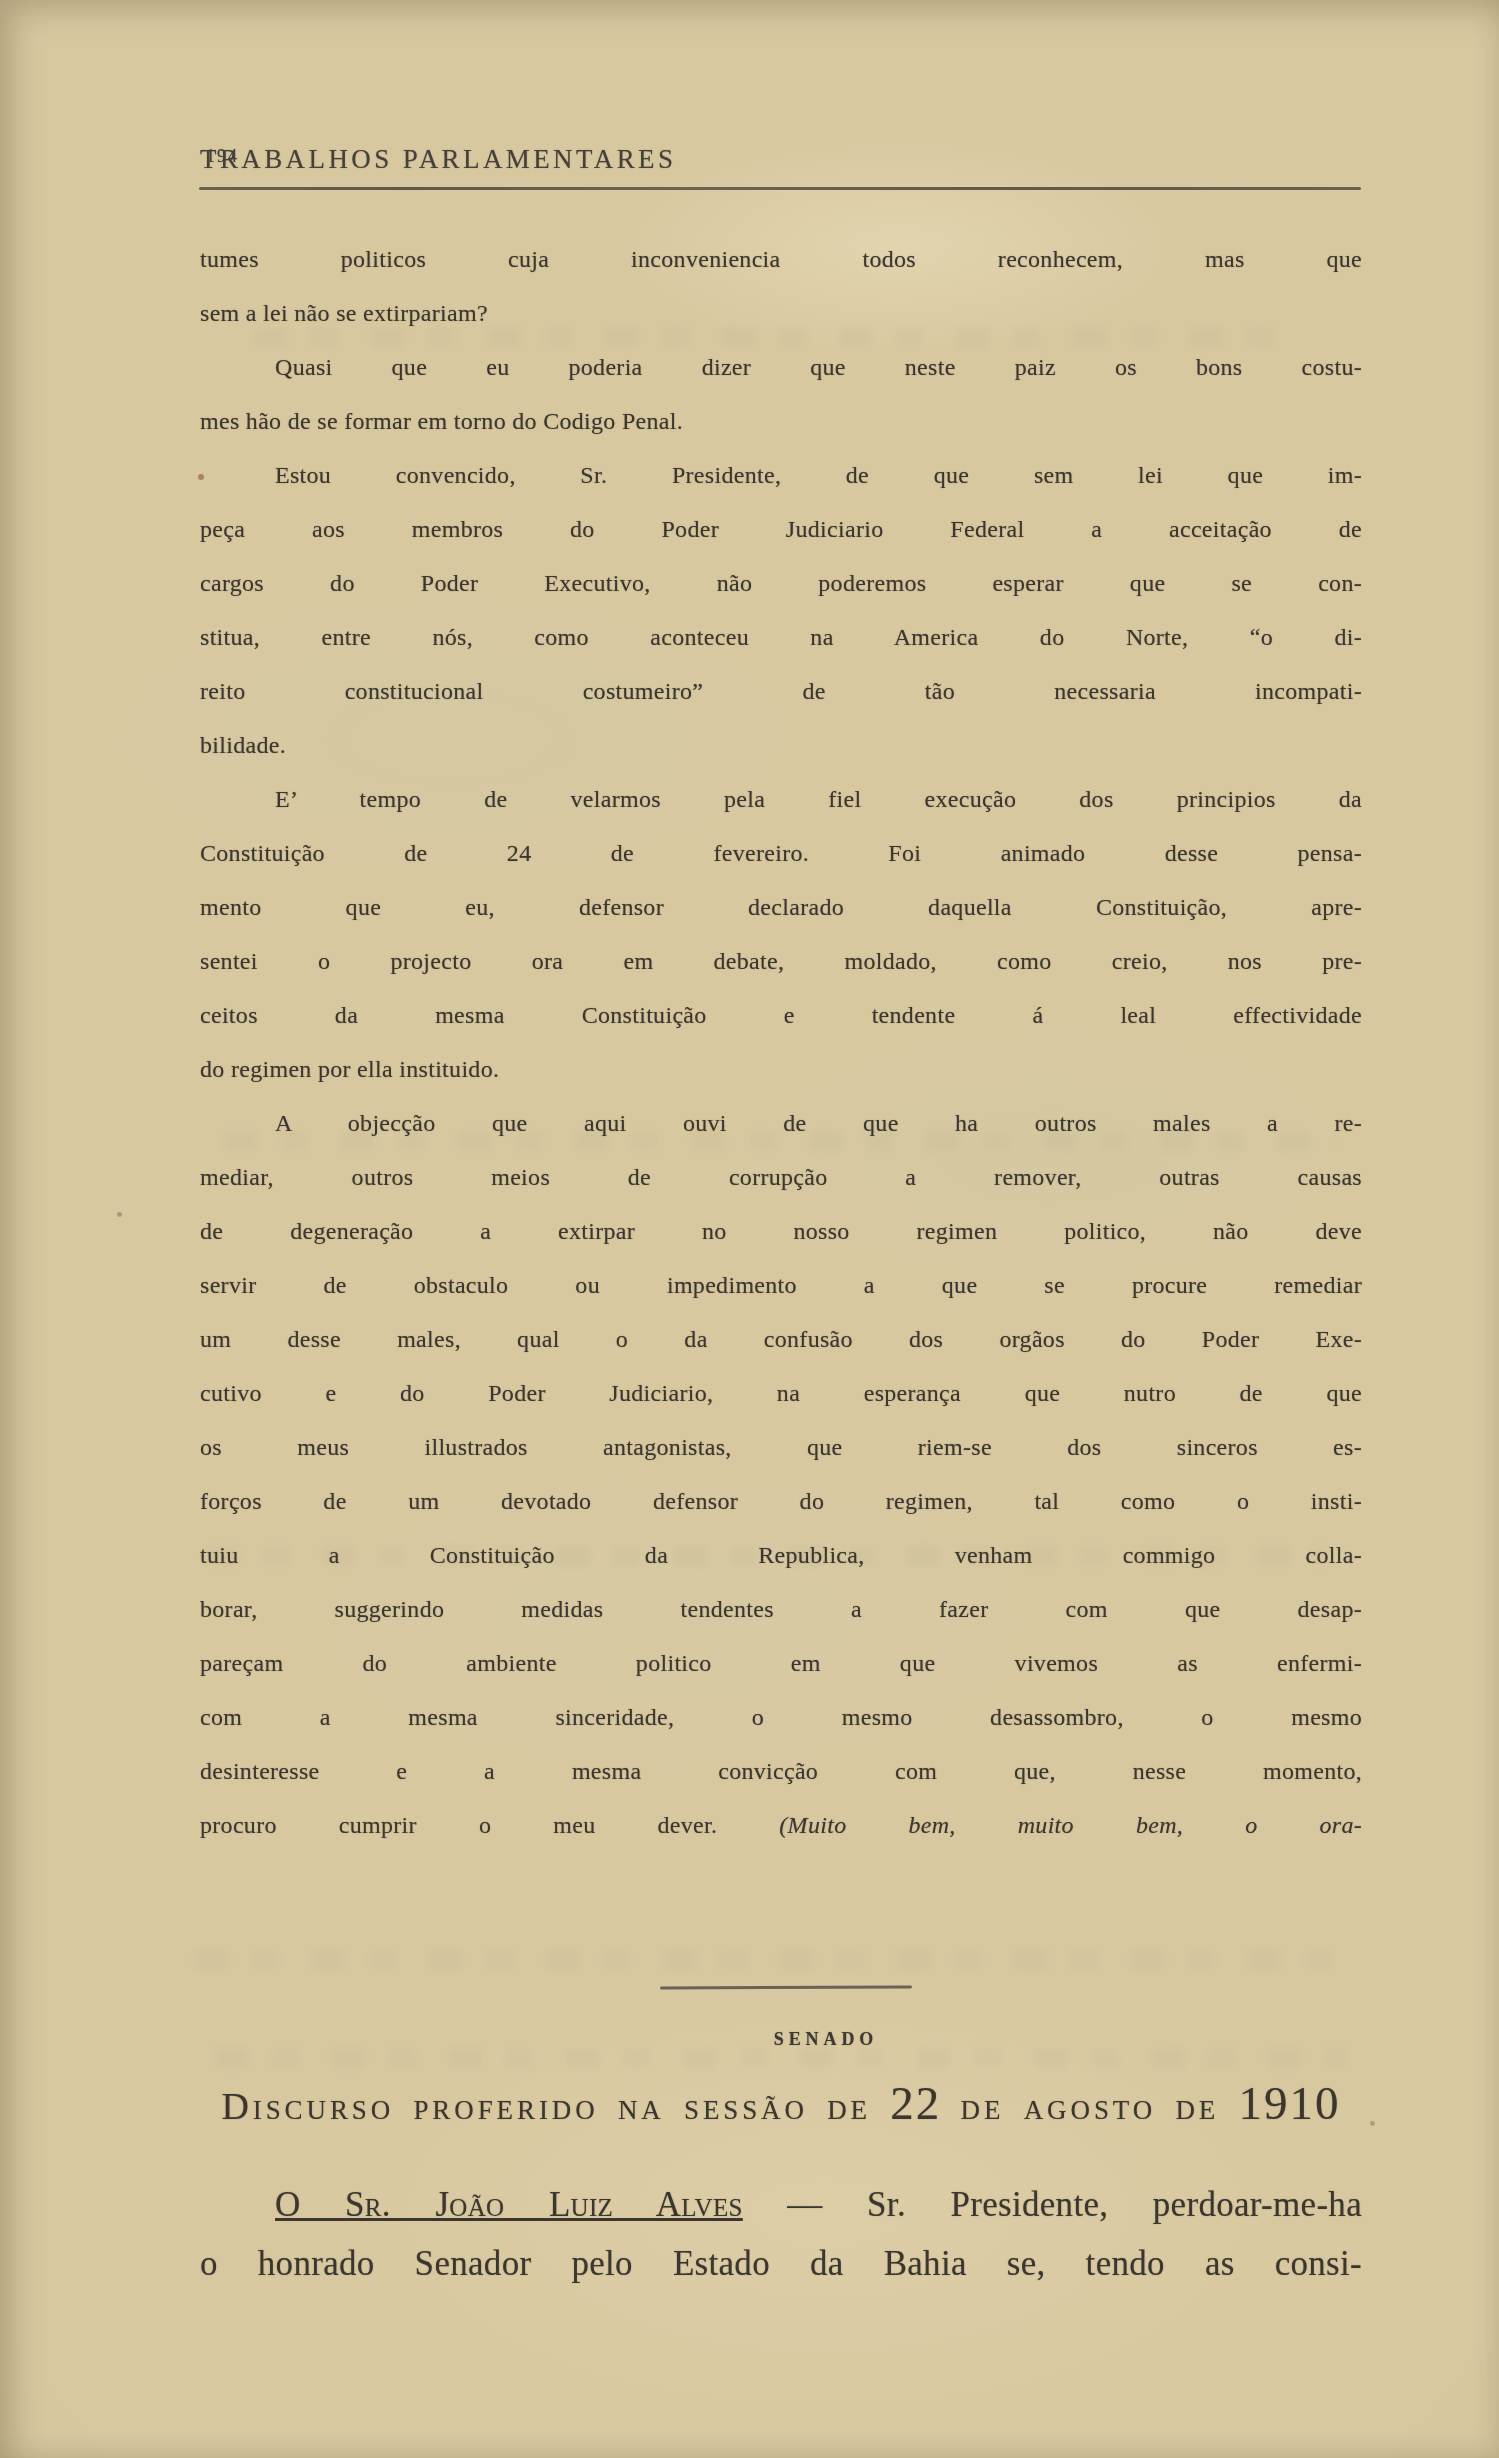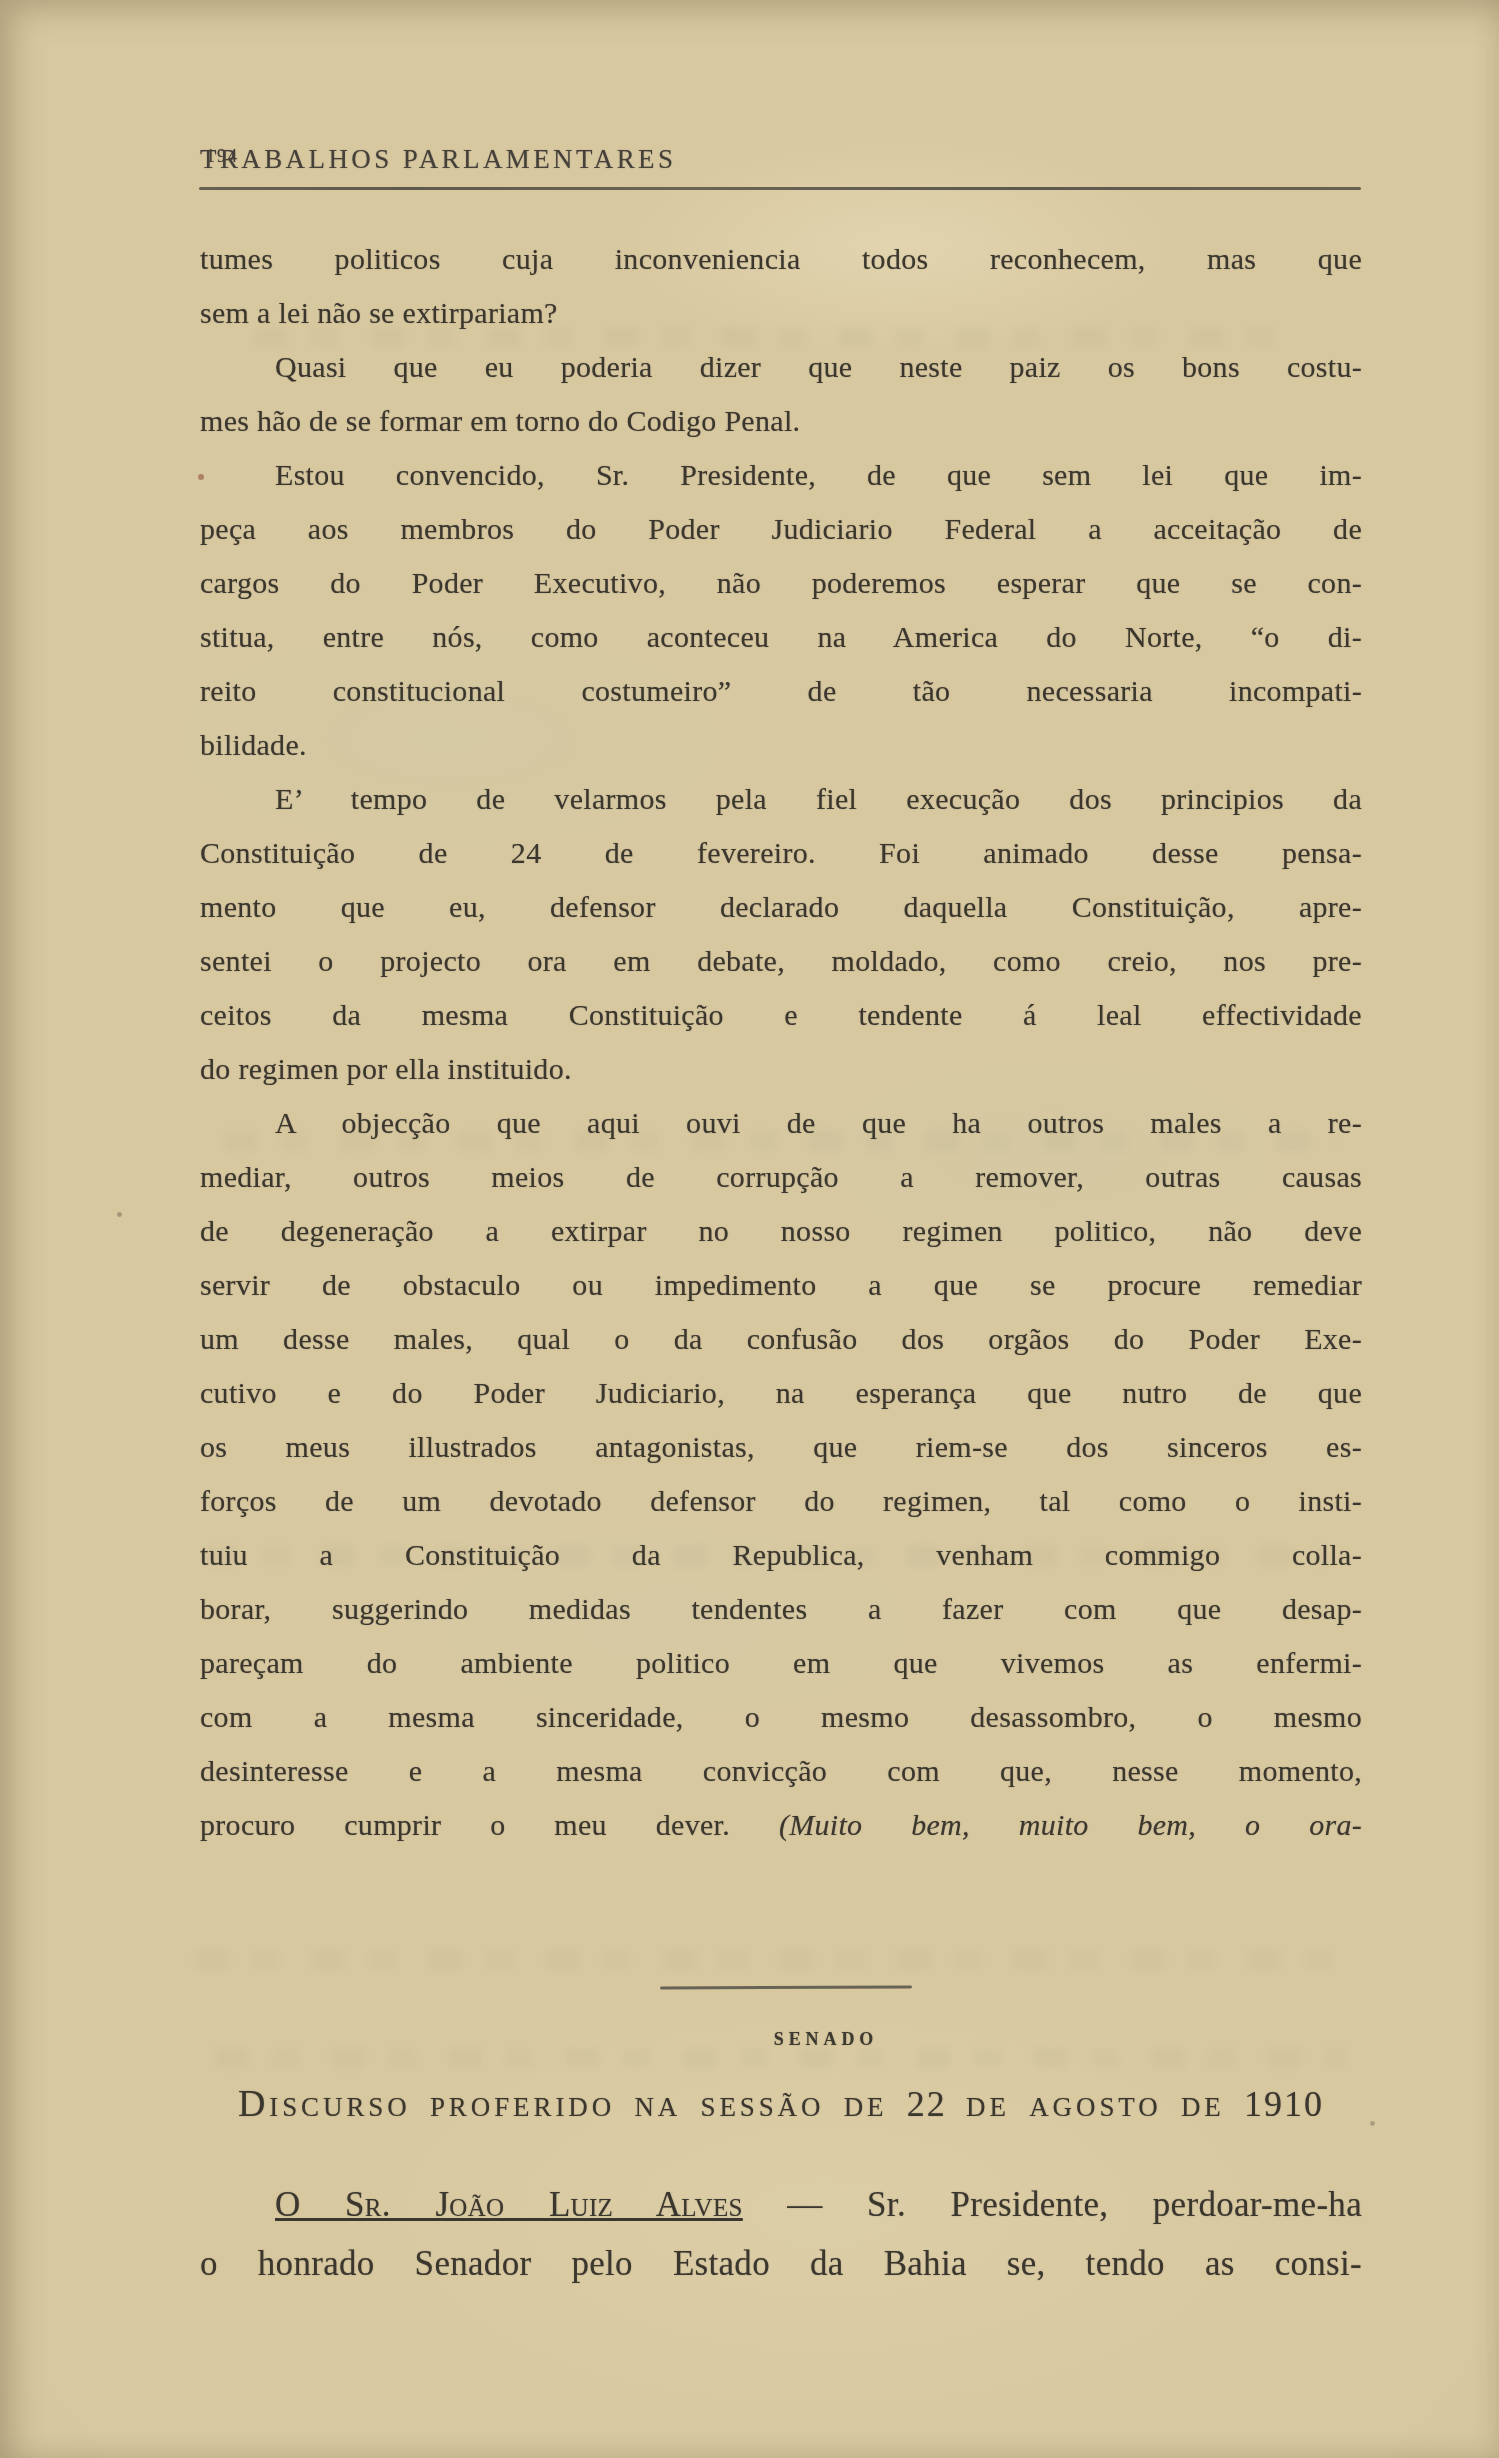--- a/index.html
+++ b/index.html
@@ -35,35 +35,35 @@
   
   .page-number{position:absolute;left:206px;top:146px;font-size:18px;letter-spacing:2px;color:#45413a;text-align:center;}
   .running-title{position:absolute;left:200px;top:144px;width:1133px;
     font-size:27px;letter-spacing:3.4px;color:#45413a;}
   .header-rule{position:absolute;left:199px;top:187px;width:1162px;height:2.9px;
     background:linear-gradient(90deg,#565349 0%, #4d4a41 18%, #5a564b 42%, #4c4940 70%, #575349 100%);
     border-radius:2px;opacity:.88;}
 
   
   .body-text{position:absolute;left:200px;top:232px;width:1162px;
-    font-size:30px;letter-spacing:0.3px;}
+    font-size:24px;letter-spacing:0.3px;}
   .ln{height:54px;line-height:54px;text-align:justify;text-align-last:justify;}
   .ln.end{text-align-last:left;}
   .ln.ind{text-indent:75px;}
   .it{font-style:italic;}
 
   
   .section-divider{position:absolute;left:660px;top:1986px;width:252px;height:2.9px;
     background:#55514a;border-radius:2px;opacity:.85;transform:rotate(-0.25deg);}
   .section-heading{position:absolute;left:631px;top:2029px;width:390px;text-align:center;
     font-size:18px;font-weight:bold;letter-spacing:4.9px;color:#3e3a31;}
   .section-subtitle{position:absolute;left:200px;top:2076px;width:1162px;line-height:55px;
     text-align:center;white-space:nowrap;}
   .sc{font-variant:small-caps;font-size:38px;letter-spacing:3.9px;word-spacing:5.9px;}
-  .num{font-size:36px;letter-spacing:2px;margin-top:35px;}
+  .num{font-size:47px;letter-spacing:2px;margin-top:35px;}
 
   
   .speaker-block{position:absolute;left:200px;top:2175px;width:1162px;font-size:35px;letter-spacing:0.3px;}
   .speaker-block .ln{height:59px;line-height:59px;}
   .name-sc{font-variant:small-caps;text-decoration:underline;}
 </style>
 </head>
 <body>
 
 <div class="paper-overlay"></div>

